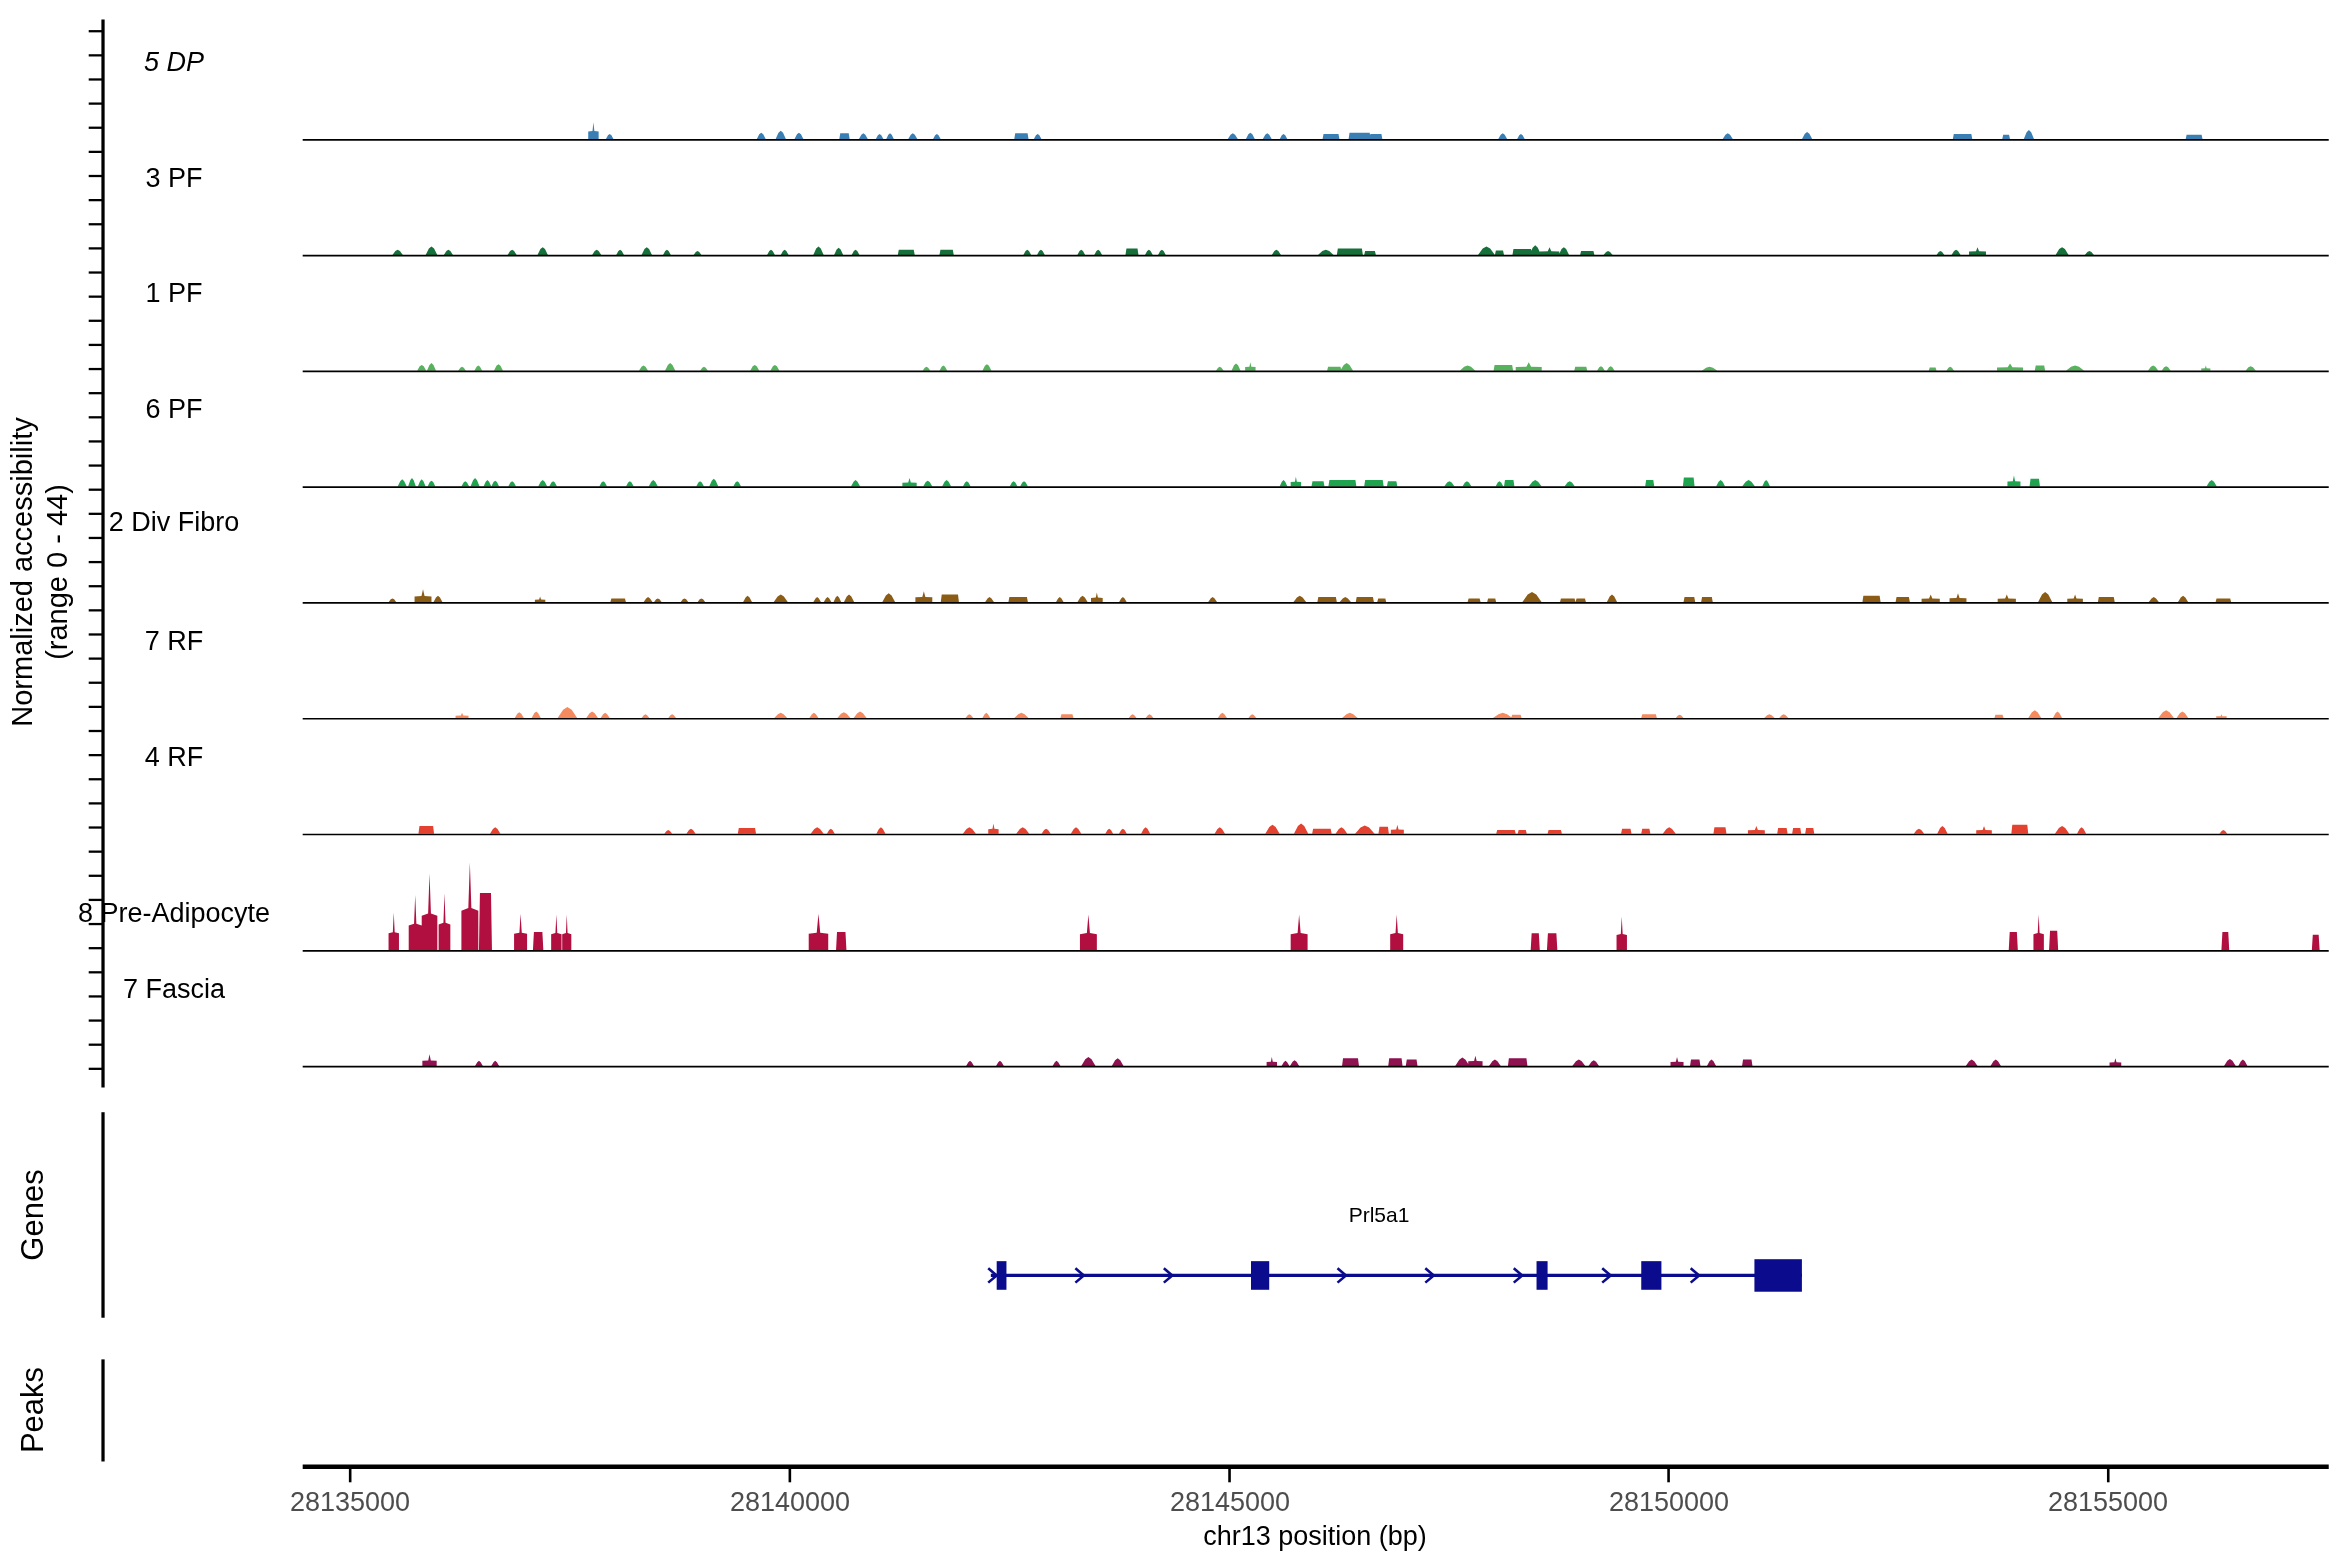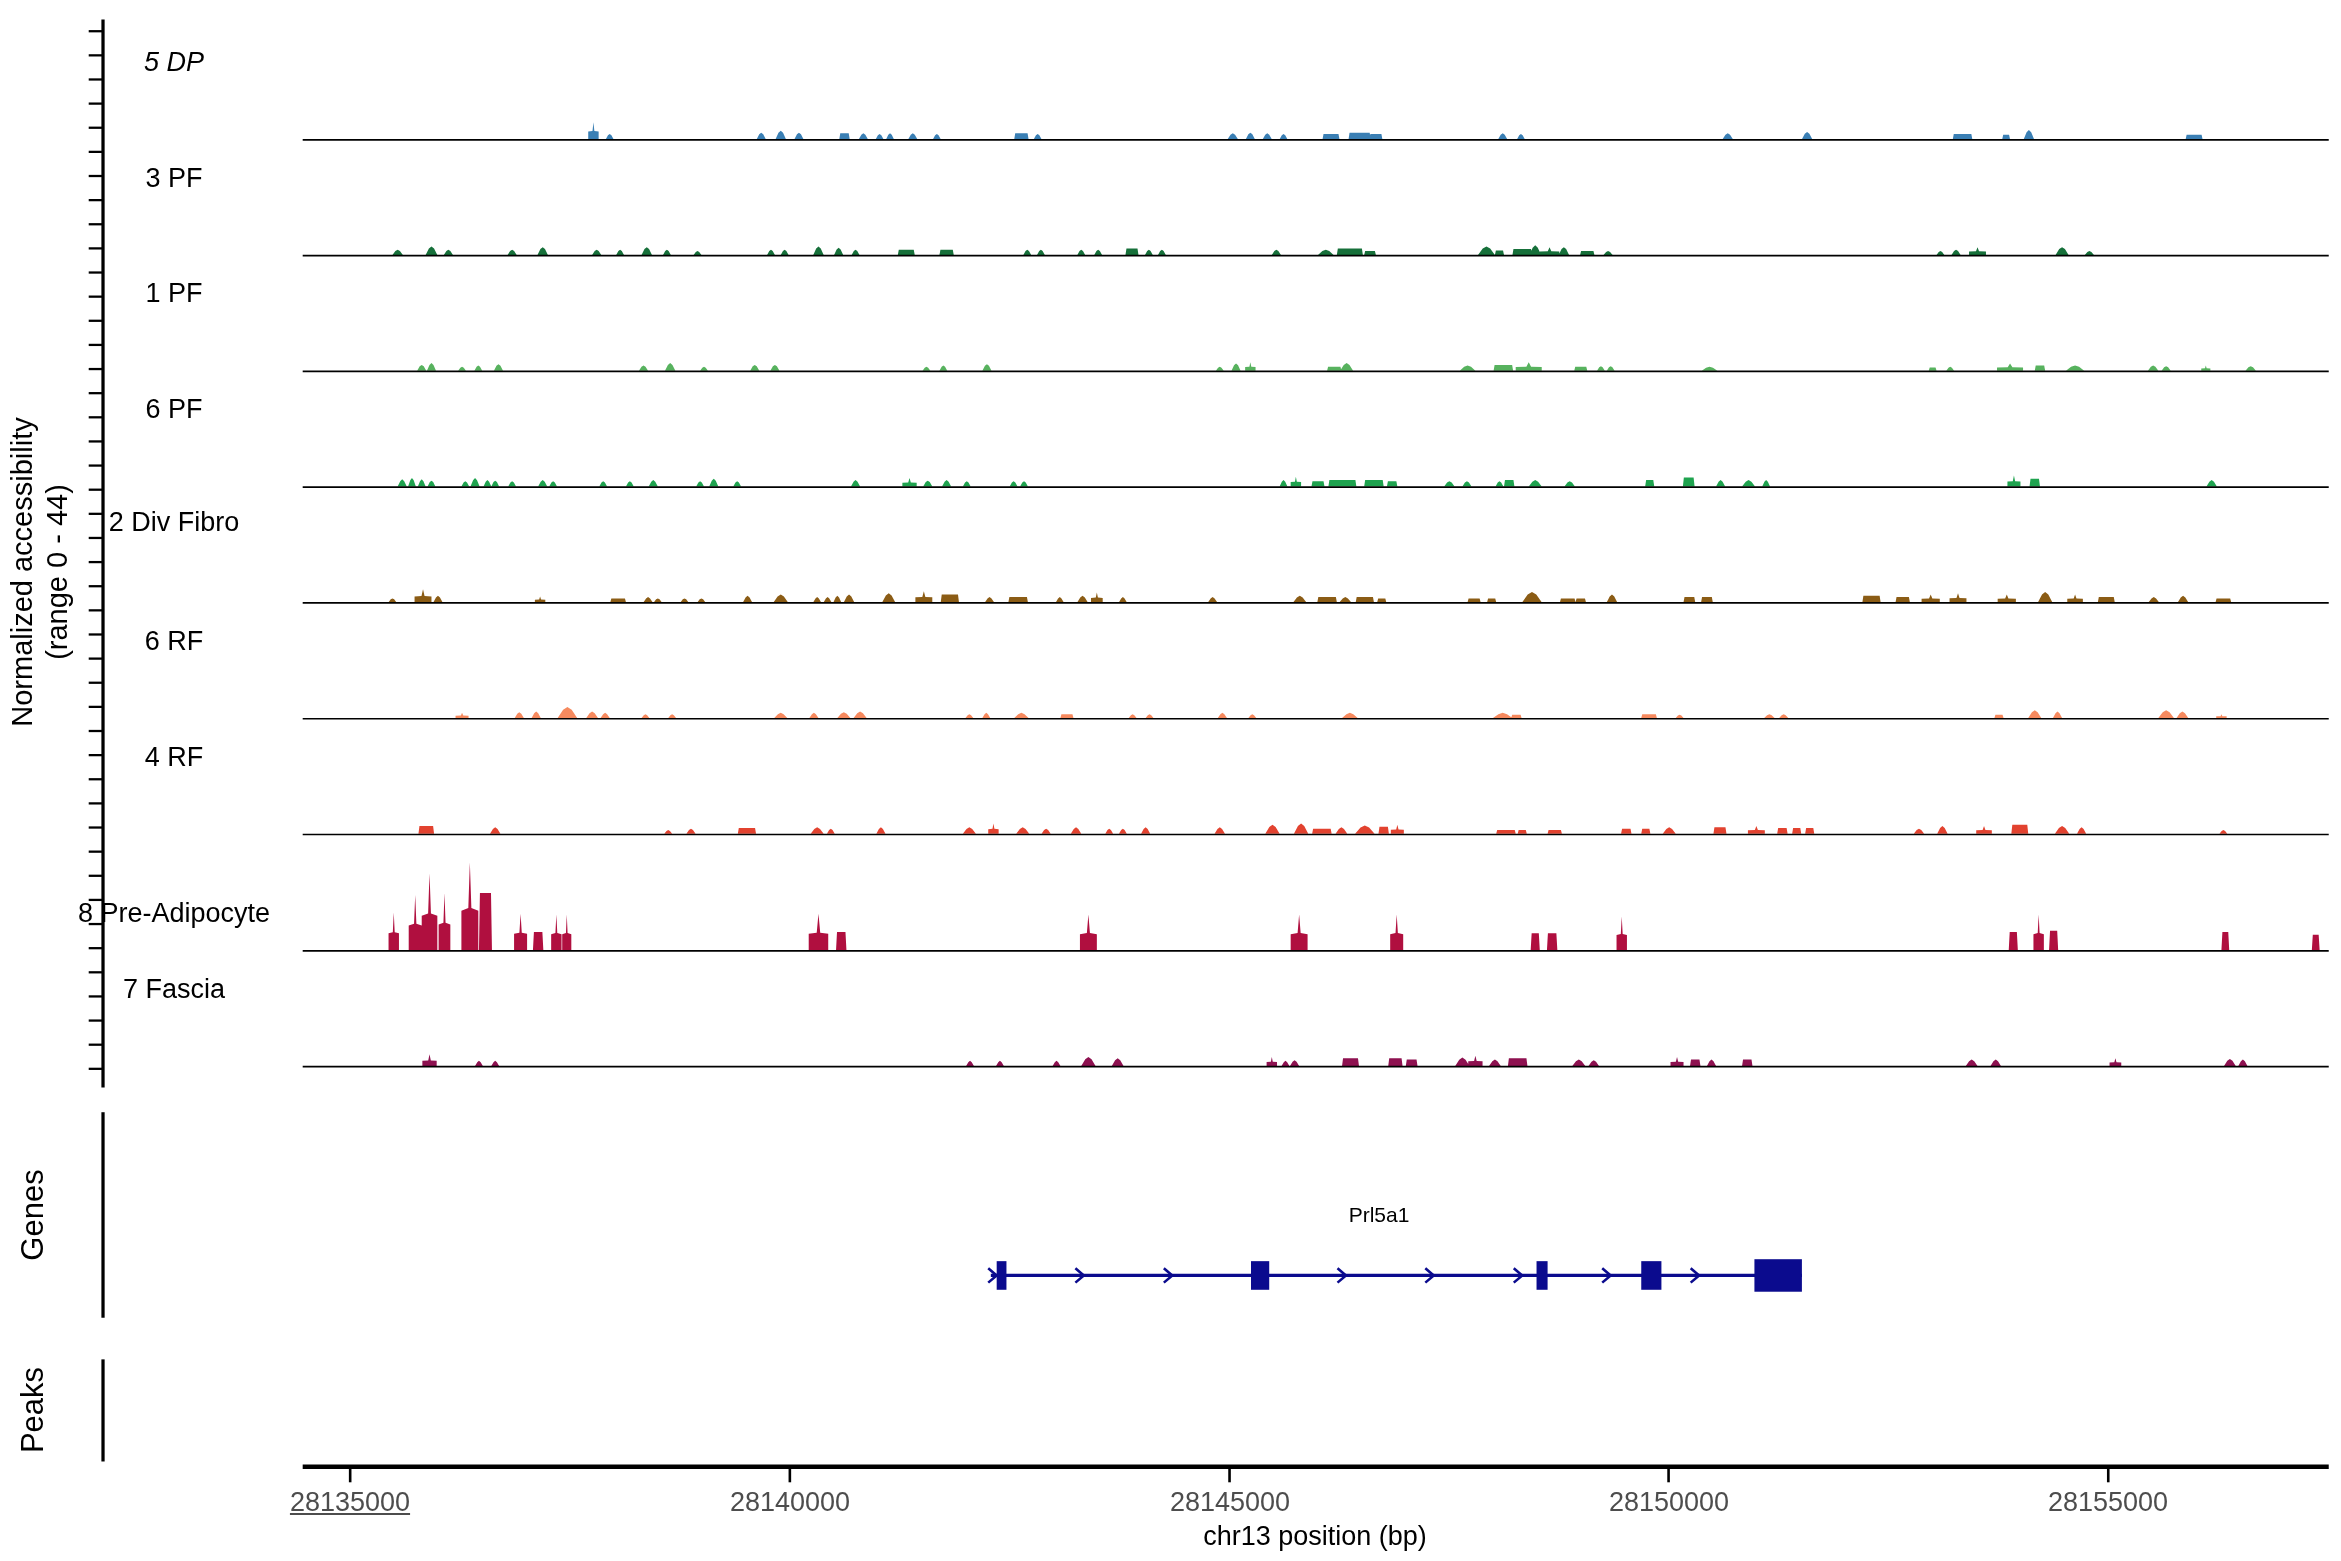--- a/index.html
+++ b/index.html
@@ -112,33 +112,33 @@
     <div>Normalized accessibility</div>
     <div>(range 0 - 44)</div>
   </div>
 
   <div id="track-labels">
       <div class="lbl track-label" style="left: 174px; top: 62px; font-style: italic;">5 DP</div>
       <div class="lbl track-label" style="left: 174px; top: 178px;">3 PF</div>
       <div class="lbl track-label" style="left: 174px; top: 293px;">1 PF</div>
       <div class="lbl track-label" style="left: 174px; top: 409px;">6 PF</div>
       <div class="lbl track-label" style="left: 174px; top: 522px;">2 Div Fibro</div>
-      <div class="lbl track-label" style="left: 174px; top: 641px;">6 RF</div>
+      <div class="lbl track-label" style="left: 174px; top: 641px;">7 RF</div>
       <div class="lbl track-label" style="left: 174px; top: 757px;">4 RF</div>
       <div class="lbl track-label" style="left: 174px; top: 873px; margin-top: 40px;">8 Pre-Adipocyte</div>
       <div class="lbl track-label" style="left: 174px; top: 989px;">7 Fascia</div>
     </div>
 
   <div class="lbl section-label" style="left:33px;top:1215px;">Genes</div>
   <div class="lbl section-label" style="left:33px;top:1410px;">Peaks</div>
 
   <div class="lbl gene-label" style="left:1379px;top:1215px;">Prl5a1</div>
 
   <div id="xtick-labels">
-      <div class="lbl xtick-label" style="left: 350px; top: 1487px; text-decoration: underline;">28135000</div>
+      <div class="lbl xtick-label" style="left: 350px; top: 1487px;">28135000</div>
       <div class="lbl xtick-label" style="left: 790px; top: 1487px;">28140000</div>
       <div class="lbl xtick-label" style="left: 1230px; top: 1487px;">28145000</div>
       <div class="lbl xtick-label" style="left: 1669px; top: 1487px;">28150000</div>
       <div class="lbl xtick-label" style="left: 2108px; top: 1487px;">28155000</div>
     </div>
 
   <div class="lbl xaxis-title" style="left:1315px;top:1521px;">chr13 position (bp)</div>
 
   <div style="position:absolute;left:303px;top:1360px;width:2026px;height:102px;"></div>
 </div>

